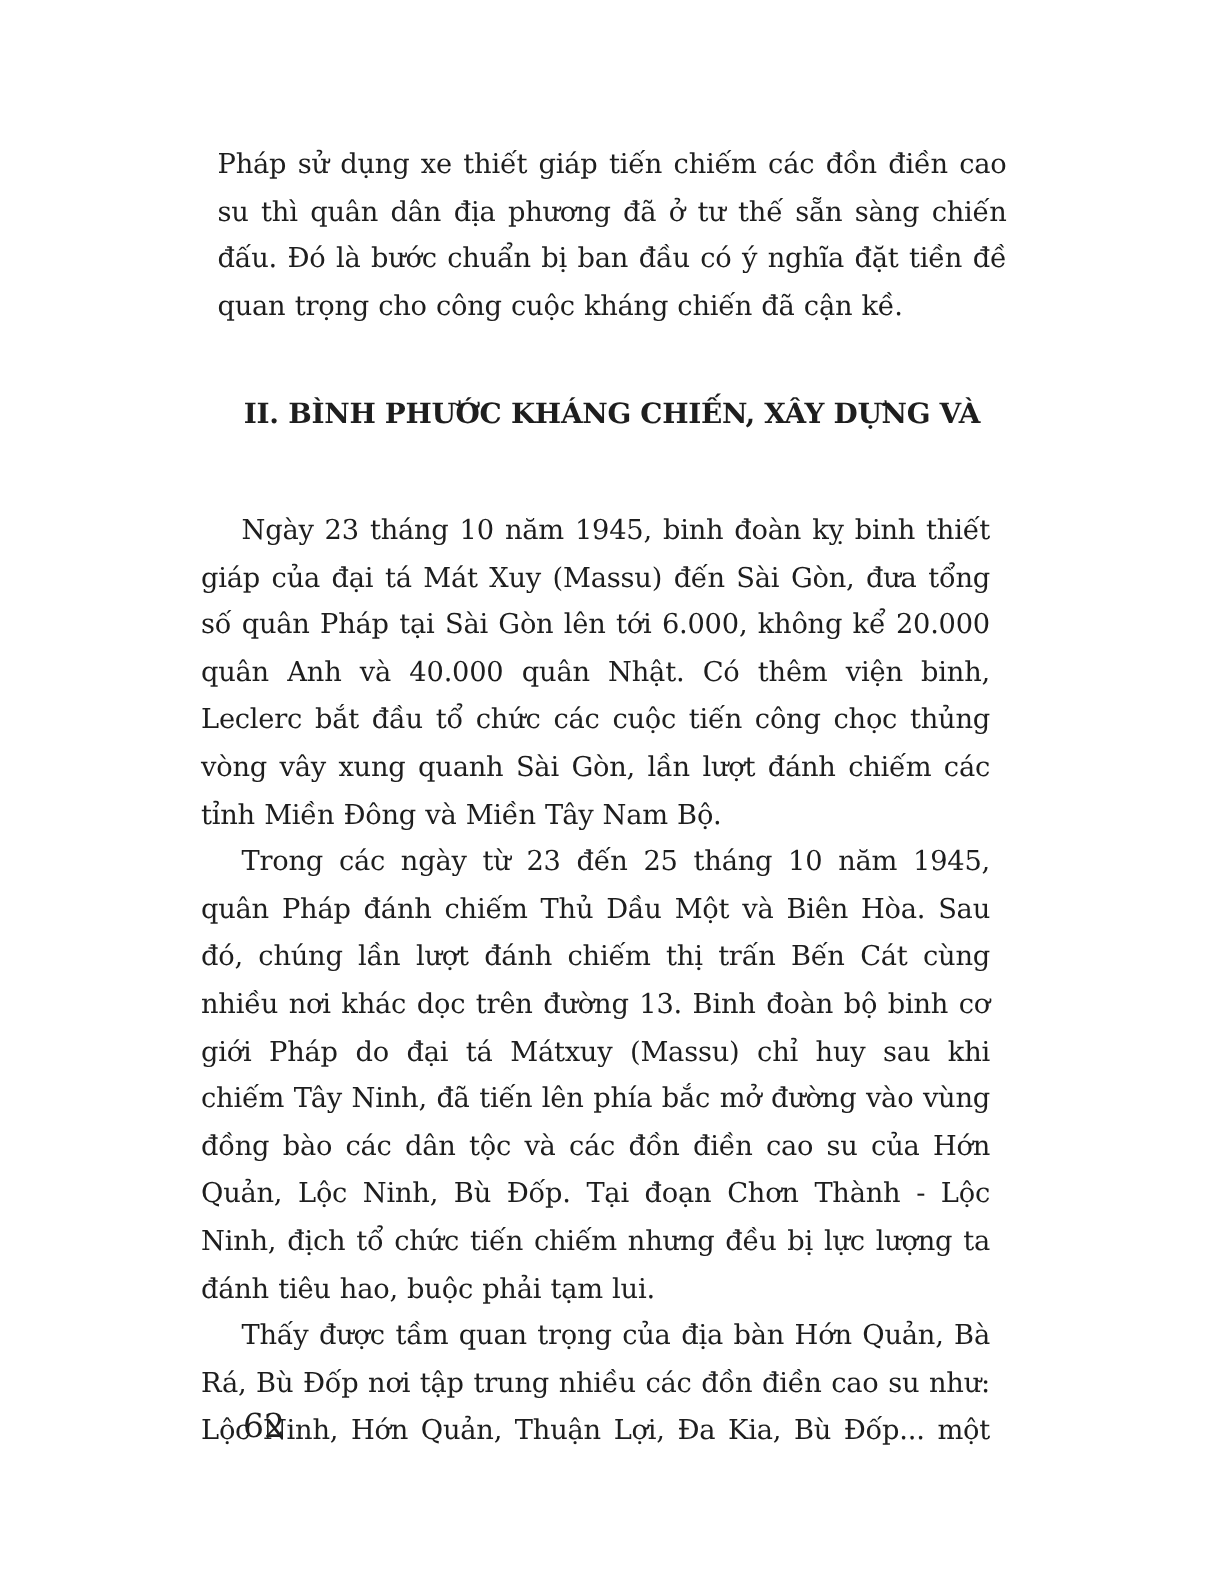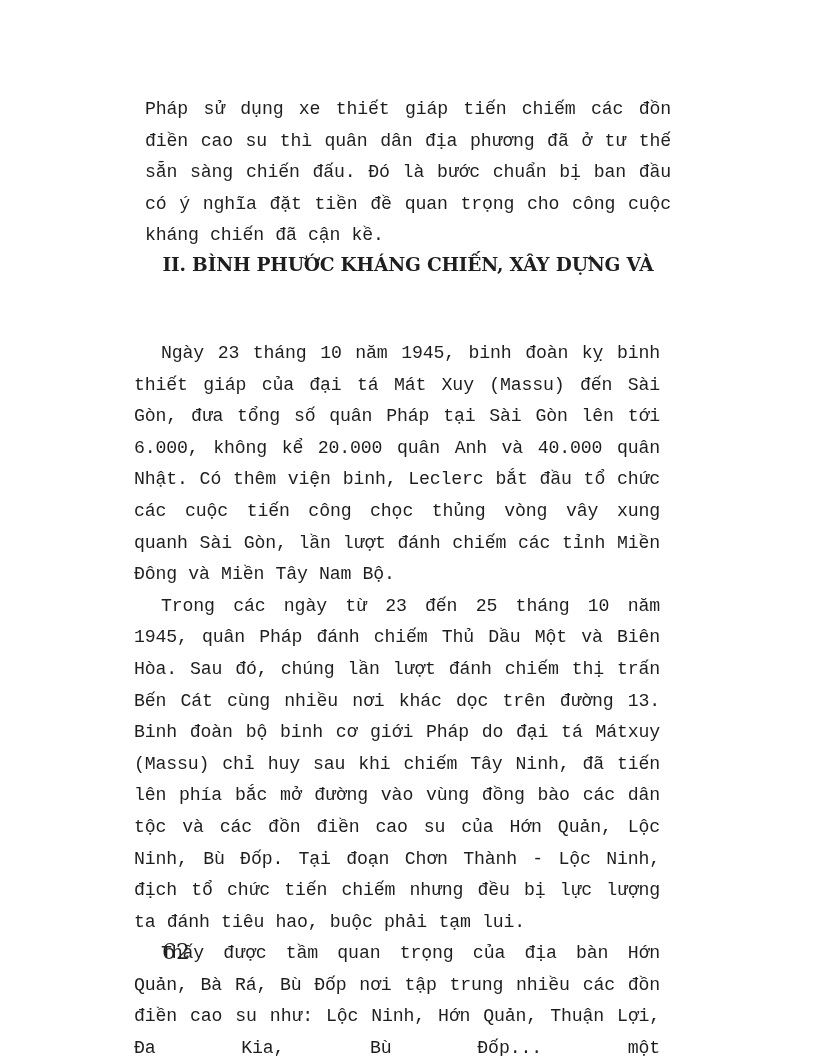--- a/index.html
+++ b/index.html
@@ -15,32 +15,31 @@
       font-family: "DejaVu Serif", "Liberation Serif", serif;
       color: #1e1e1e;
     }
     .para {
       font-size: 18.2px;
       line-height: 31.6px;
       text-align: justify;
       margin: 0;
       letter-spacing: -0.15px;
       word-spacing: 0.5px;
-      font-family: Liberation Mono, monospace;
     }
     .para.indent {
       text-indent: 27px;
     }
     .heading {
       font-family: "DejaVu Serif", "Liberation Serif", serif;
       font-weight: bold;
       font-size: 18.6px;
       line-height: 30px;
       text-align: center;
-      margin: 0;
+      margin: 12px;
       letter-spacing: -0.2px;
     }
     #heading-block {
       position: absolute;
       left: 145px;
       top: 250px;
       width: 526px;
     }
     #body-block {
       position: absolute;

